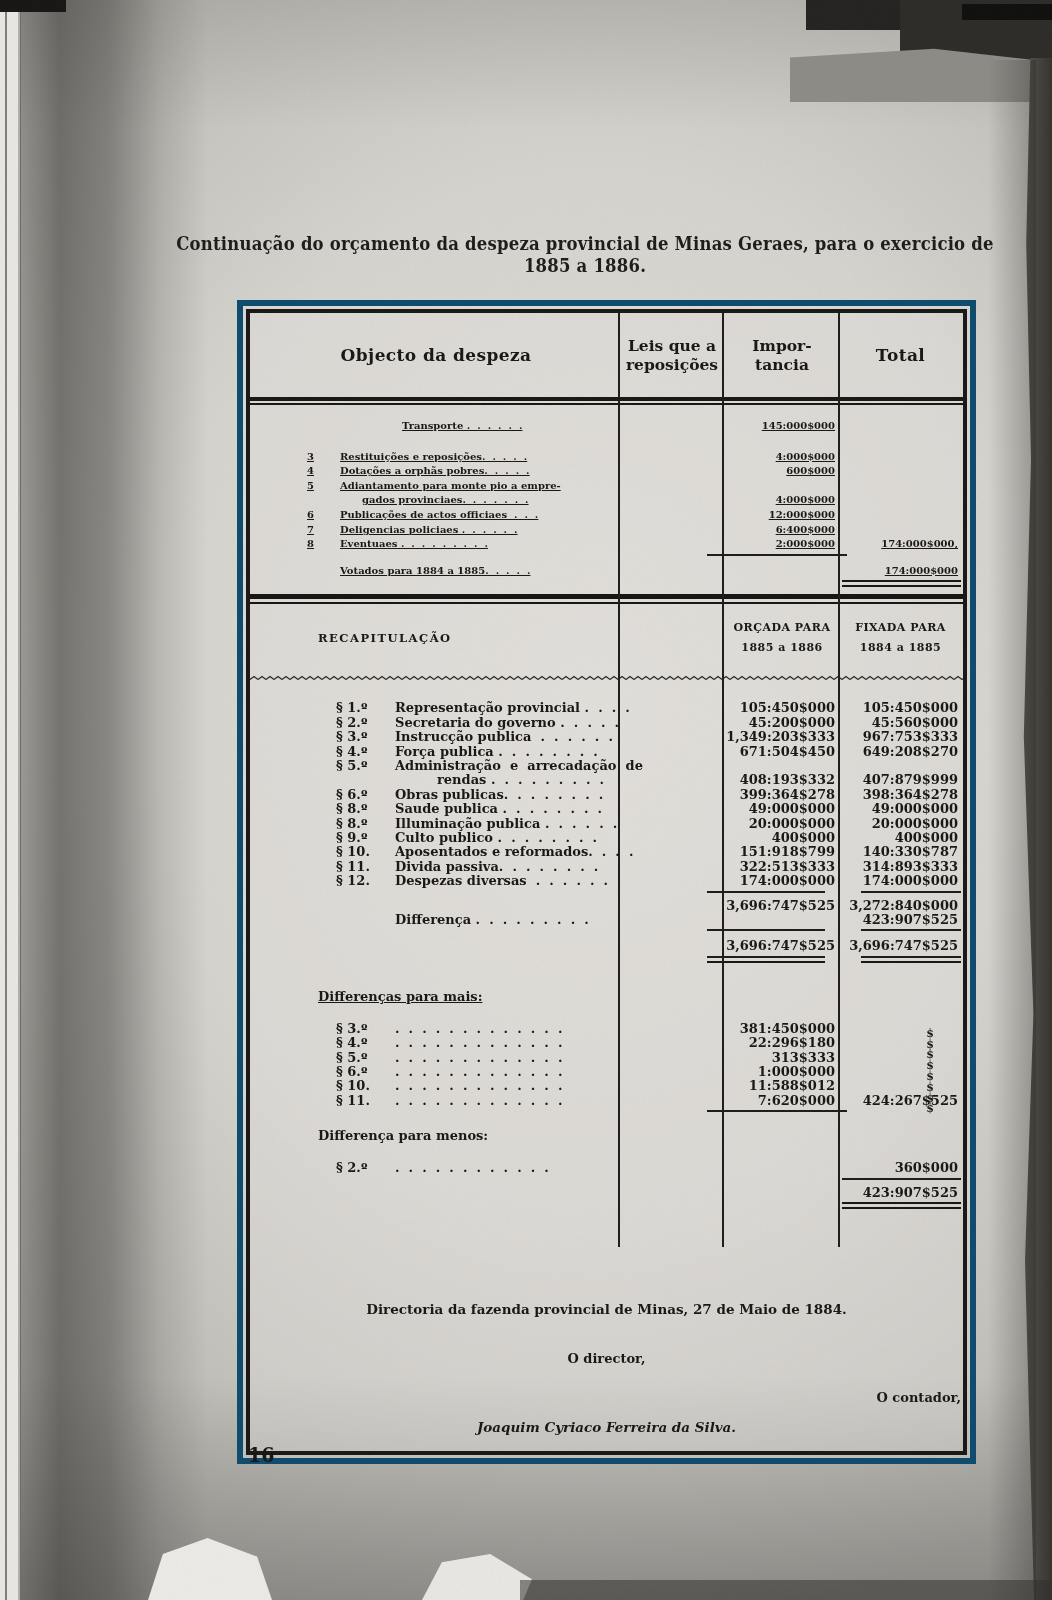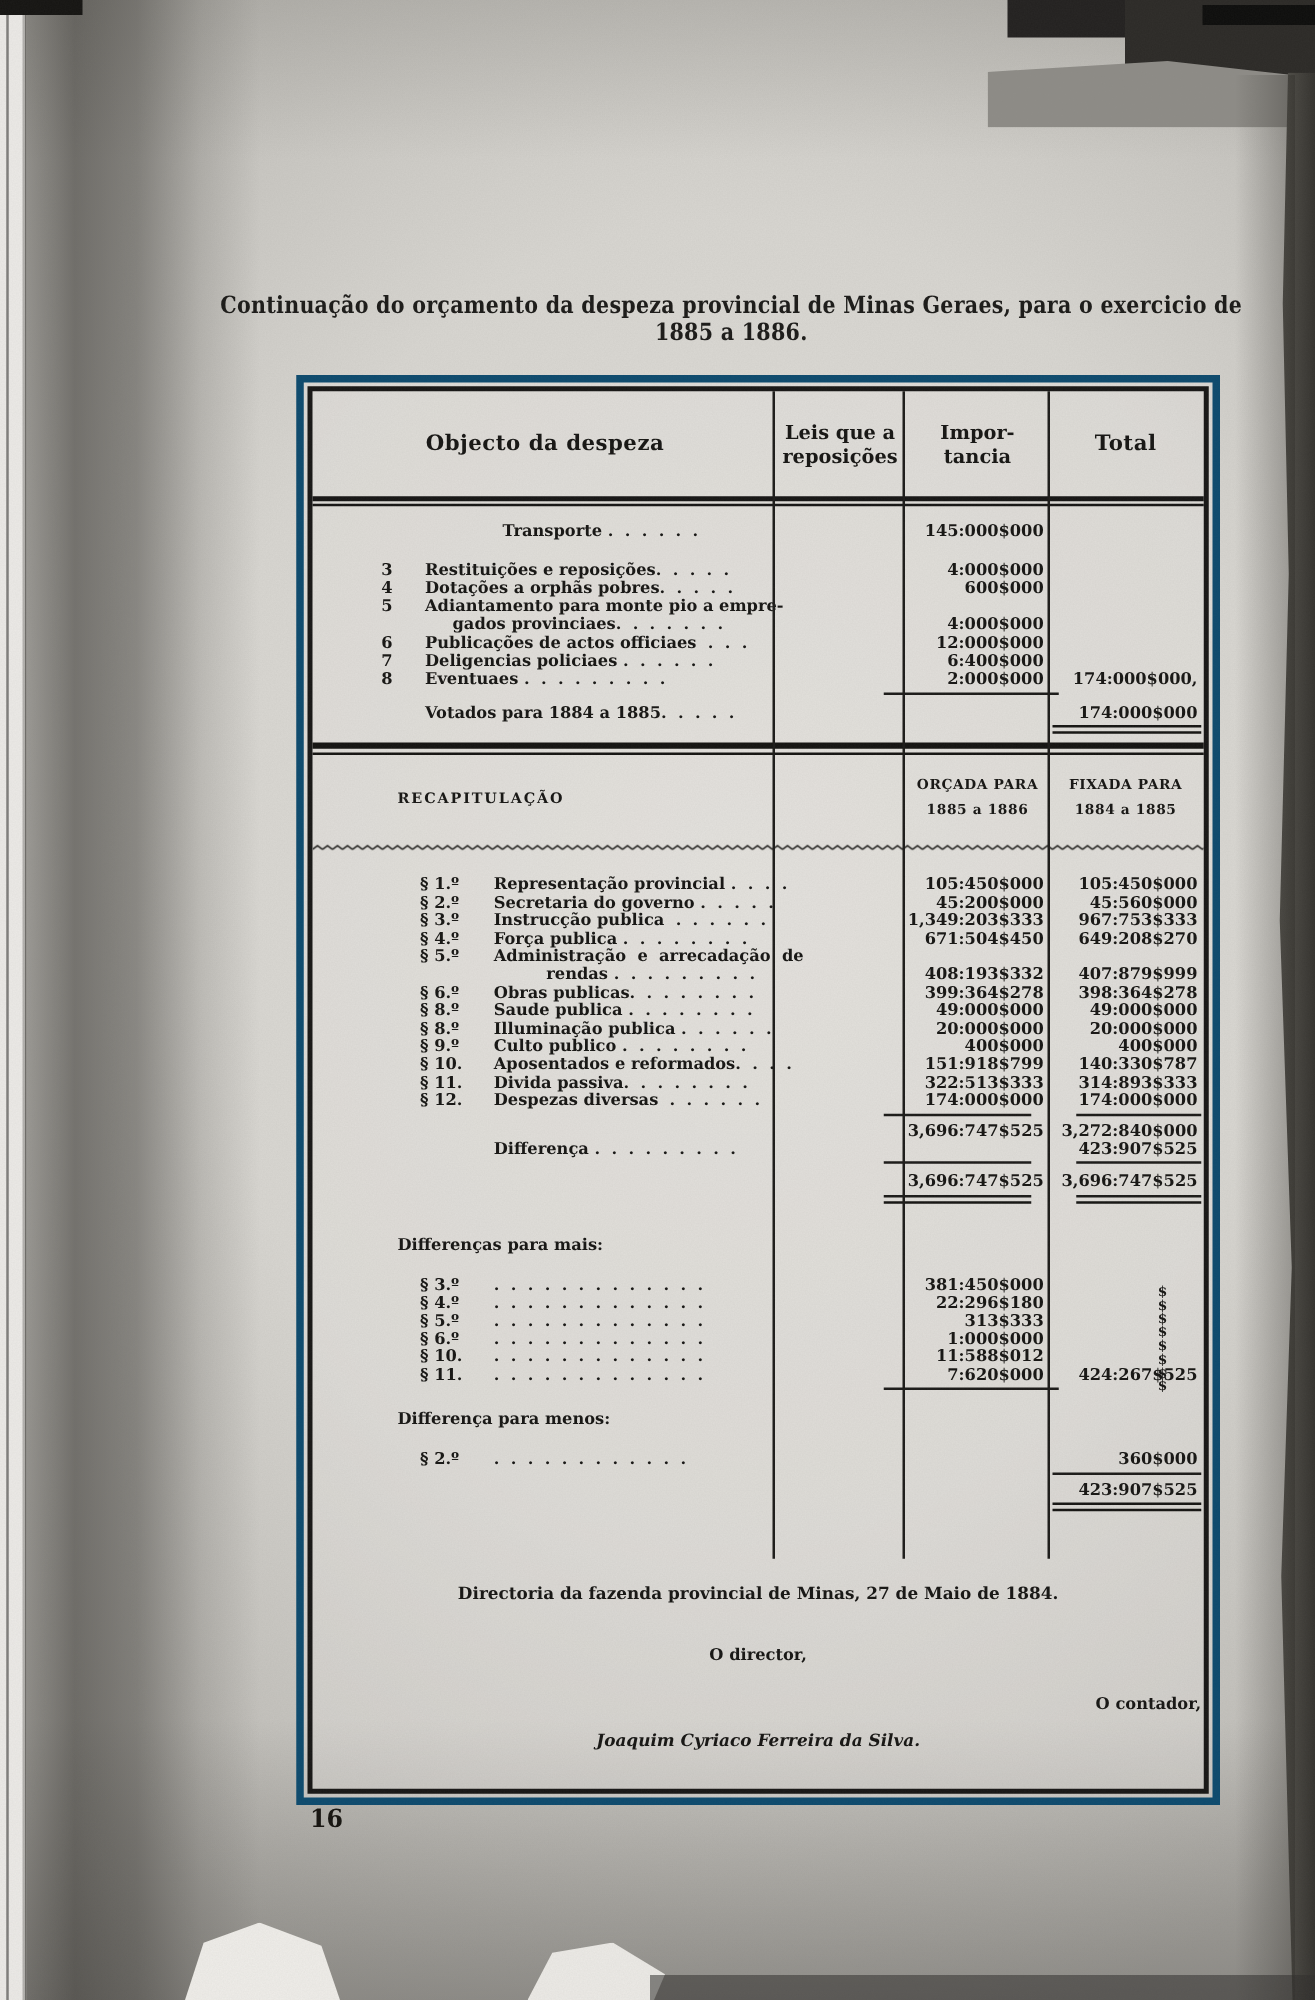--- a/index.html
+++ b/index.html
@@ -51,21 +51,21 @@
   .v1{left:368px;} .v2{left:472px;} .v3{left:588px;}
 
   
   .hdr{display:grid;grid-template-columns:368px 104px 116px auto;height:84px;align-items:center;}
   .hdr div{text-align:center;font-weight:bold;}
   .hdr .h-obj{font-size:17px;letter-spacing:.4px;}
   .hdr .h2{font-size:15.5px;line-height:19px;}
   .rule-hdr{height:2px;border-top:4px solid #161514;border-bottom:2px solid #161514;margin:0 -2px;}
 
   
-  .row{display:grid;grid-template-columns:88px 280px 104px 114px auto;line-height:14.6px;font-size:13px;font-weight:bold;}
+  .row{display:grid;grid-template-columns:88px 280px 104px 114px auto;line-height:14.6px;font-size:10px;font-weight:bold;text-decoration:underline;}
   .rrow{display:grid;grid-template-columns:143px 225px 104px 114px auto;line-height:14.4px;font-size:13px;font-weight:bold;}
   .num{text-align:right;padding-right:26px;}
   .sec{padding-left:84px;white-space:pre;}
   .lbl{white-space:pre;}
   .val{text-align:right;padding-right:3px;white-space:pre;}
   .indent1{padding-left:22px;}
   .indent2{padding-left:42px;}
   .indent-tr{padding-left:62px;}
 
   
@@ -85,29 +85,29 @@
   .colhead{text-align:center;font-weight:bold;font-size:11px;line-height:20px;letter-spacing:.5px;}
   .wavy{margin:8px -2px 0 -2px;}
 
   .mais-wrap{position:relative;}
   .dollar-stack{position:absolute;left:648px;top:-4px;width:60px;text-align:center;
     font-size:11px;font-weight:bold;line-height:10.8px;white-space:pre-line;}
 
   .sect-title{font-size:13px;font-weight:bold;padding-left:66px;}
 
   
-  .foot-dir{margin-top:58px;text-align:center;font-weight:bold;font-size:13.5px;}
+  .foot-dir{margin-top:92px;text-align:center;font-weight:bold;font-size:13.5px;}
   .foot-line{text-align:center;font-size:13px;font-weight:bold;margin-top:0;}
   .sig{text-align:center;font-size:13.5px;font-style:italic;font-weight:bold;}
 
   .pagenum{position:absolute;left:248px;top:1444px;font-size:19px;font-weight:bold;color:#15130f;transform:scaleY(1.05);}
 
   .grain{position:absolute;inset:0;pointer-events:none;opacity:.10;}
   .mt6{margin-top:6px;} .mt8{margin-top:8px;}
-  .mt14{margin-top:14px;} .mt16{margin-top:16px;} .mt18{margin-top:18px;} .mt26{margin-top:26px;}
+  .mt14{margin-top:14px;} .mt16{margin-top:16px;} .mt18{margin-top:18px;} .mt26{margin-top:26px;text-decoration:underline;}
 </style>
 </head>
 <body>
 
 <div class="page">
   <div class="paper"></div>
   <div class="edge-left-white"></div>
   <div class="edge-left-line"></div>
   <div class="edge-left-band"></div>
   <div class="corner-tl"></div>

